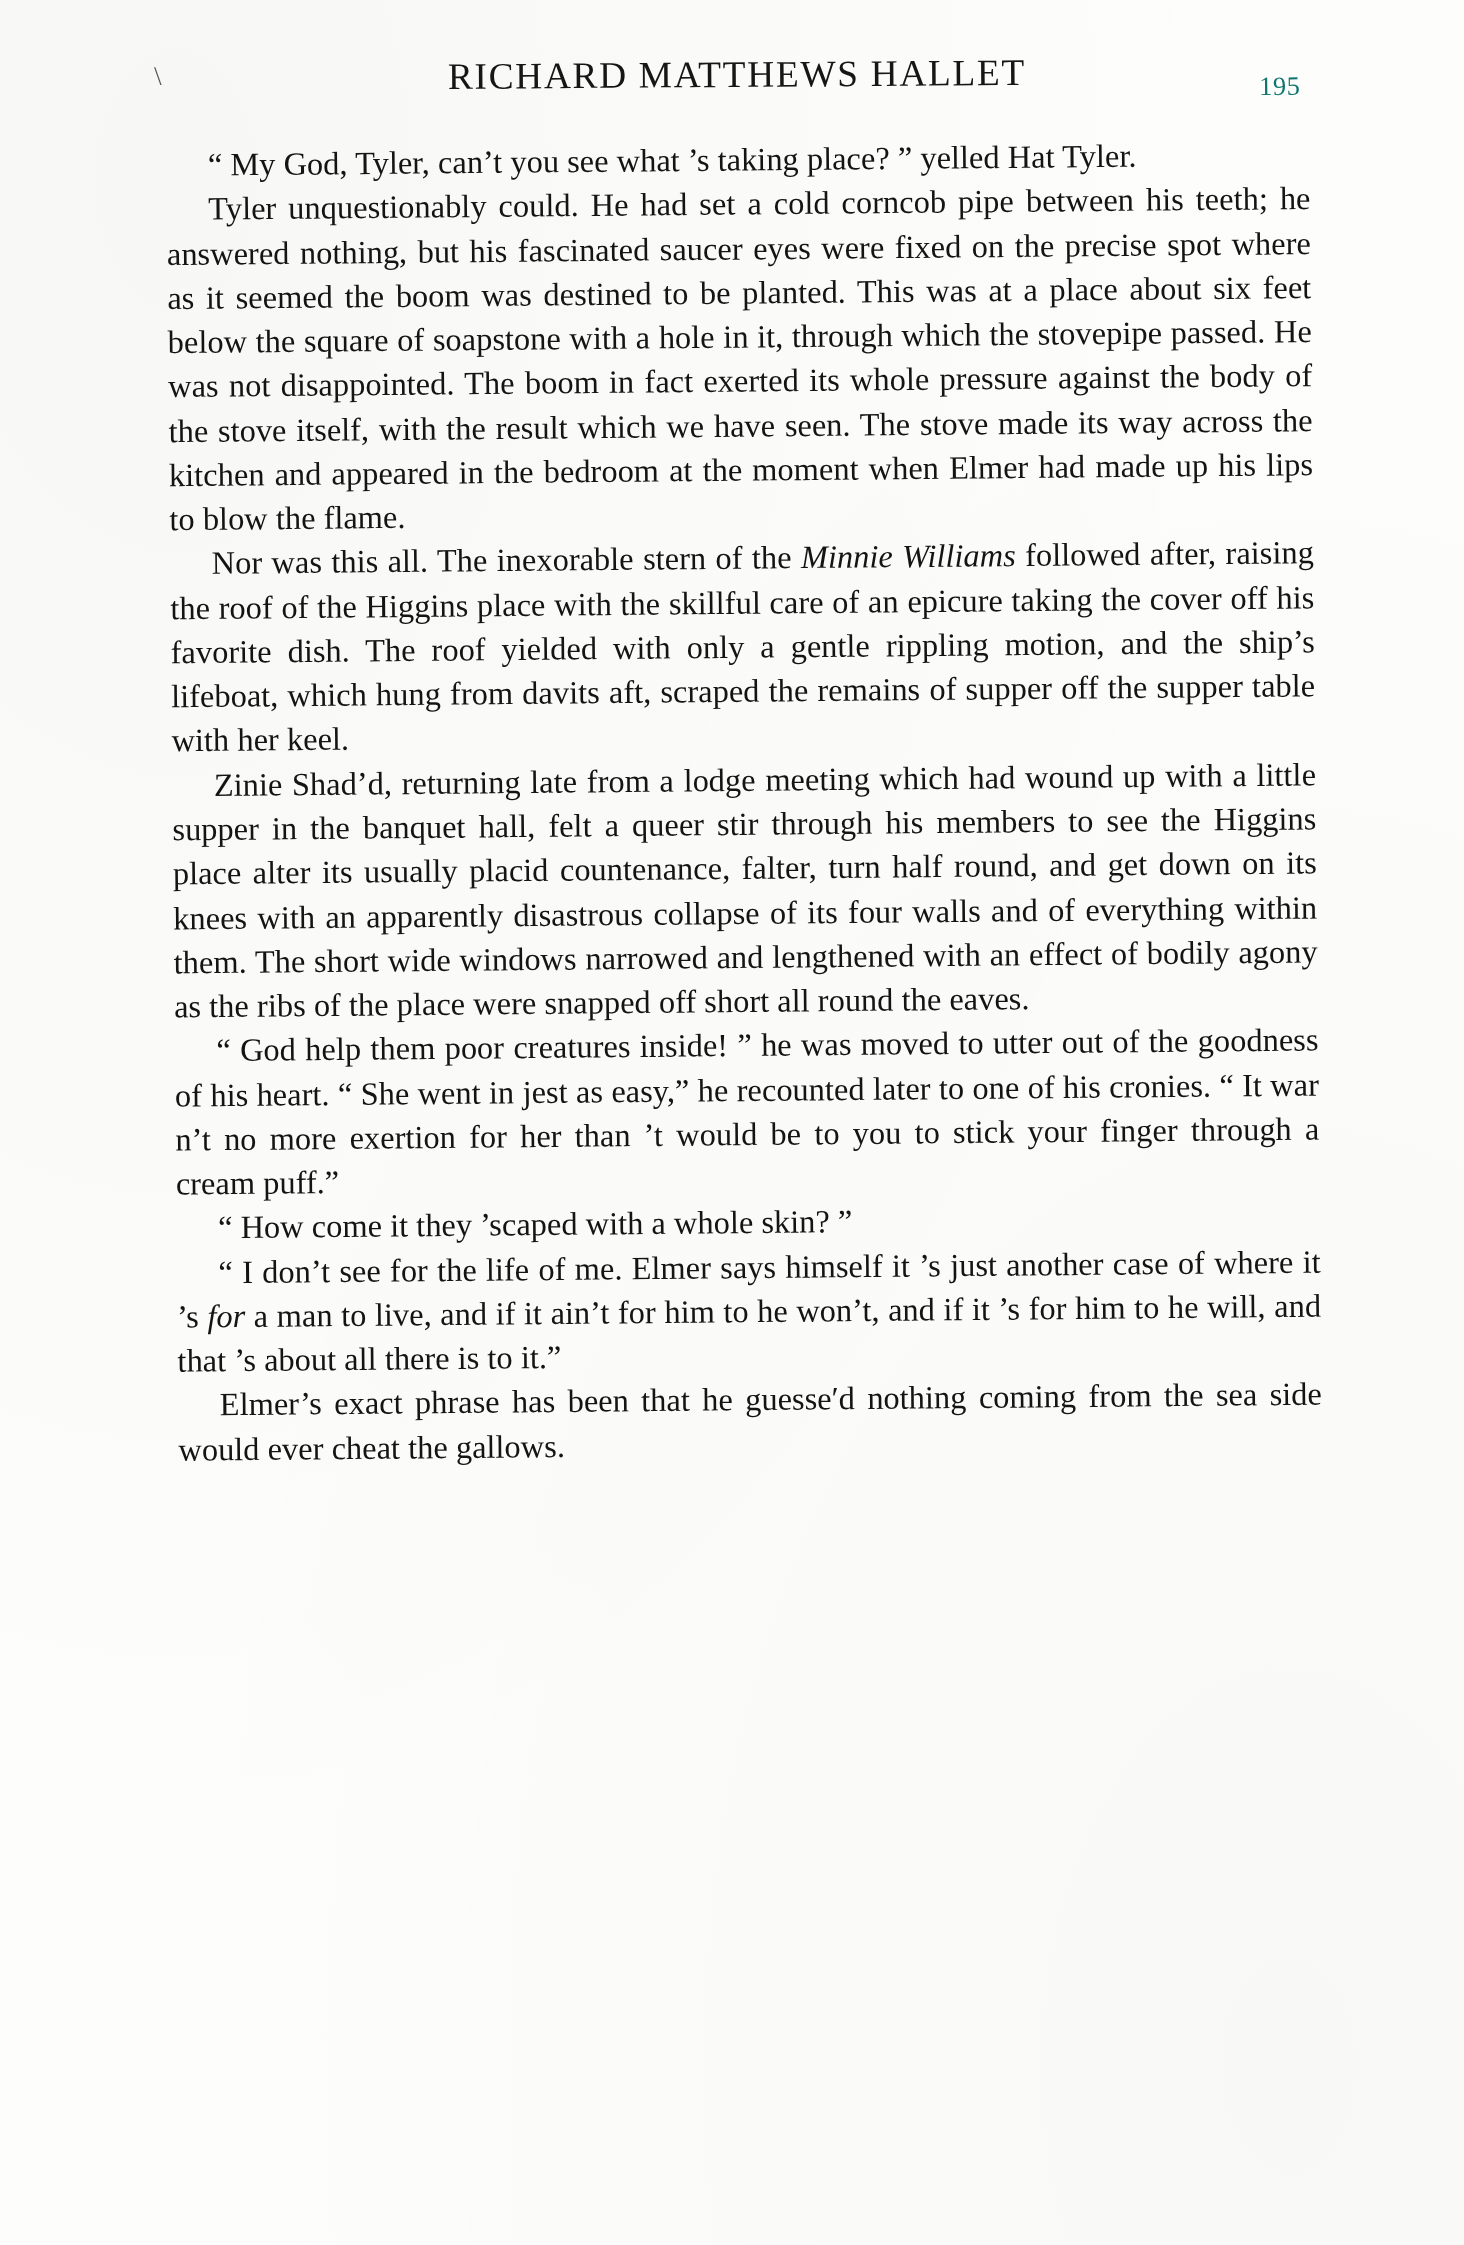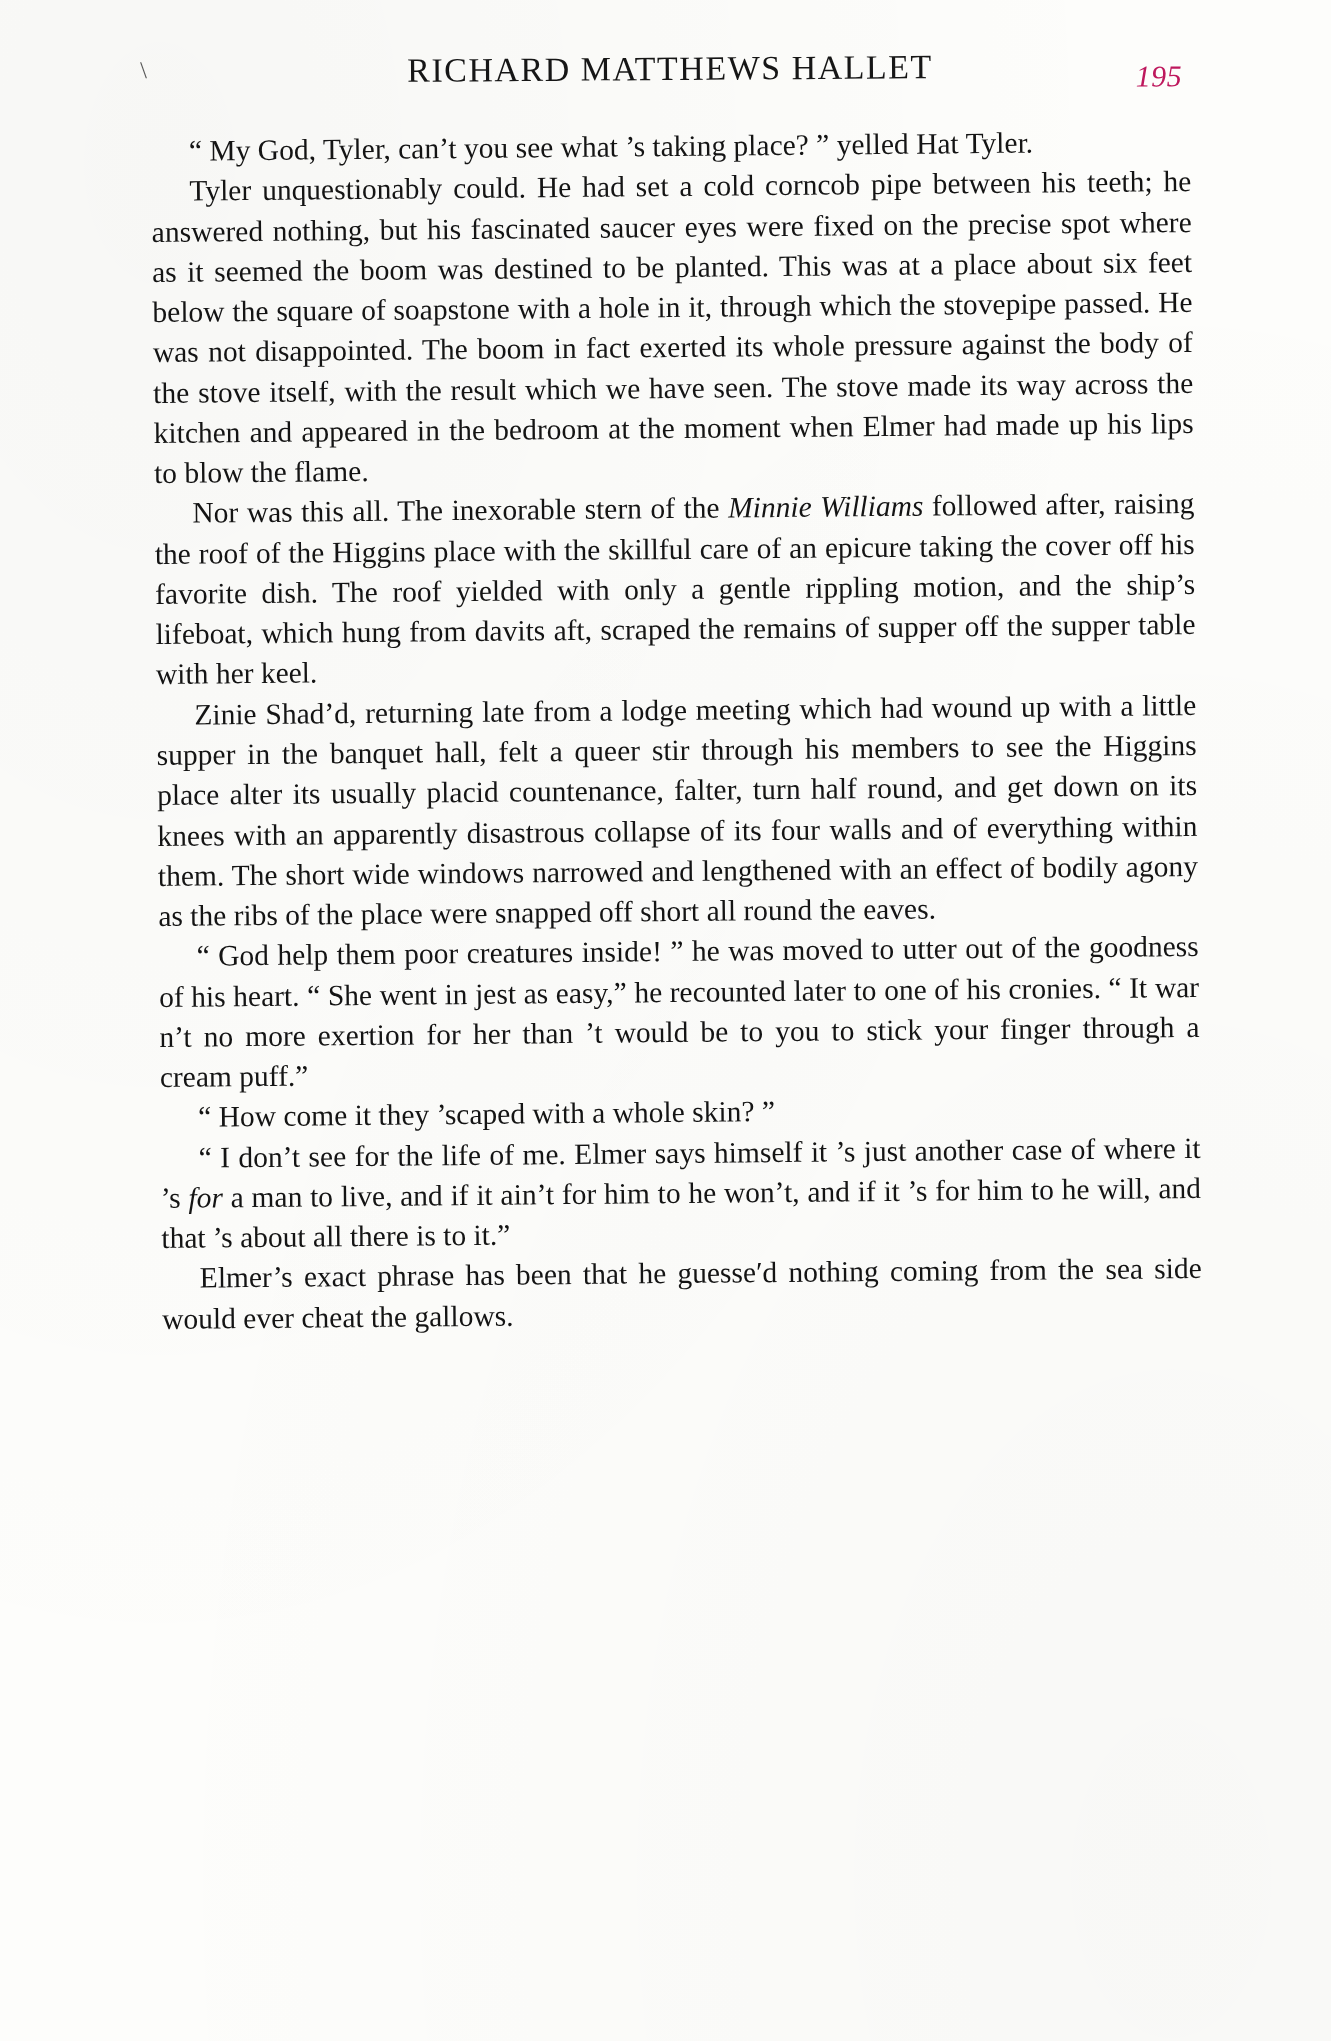--- a/index.html
+++ b/index.html
@@ -44,24 +44,23 @@
     letter-spacing: 1.5px;
     font-weight: normal;
     color: #161616;
     white-space: nowrap;
     transform: rotate(0.15deg);
   }
   .page-number {
     position: absolute;
     right: 8px;
     bottom: 2px;
-    font-size: 30px;
-    color: #be185d;
+    font-size: 24px;
+    color: #0f766e;
     letter-spacing: 0.5px;
-    font-style: italic;
   }
   .tick {
     position: absolute;
     left: -10px;
     top: 2px;
     font-size: 24px;
     color: #555;
   }
   .body-text {
     font-size: 29.5px;

